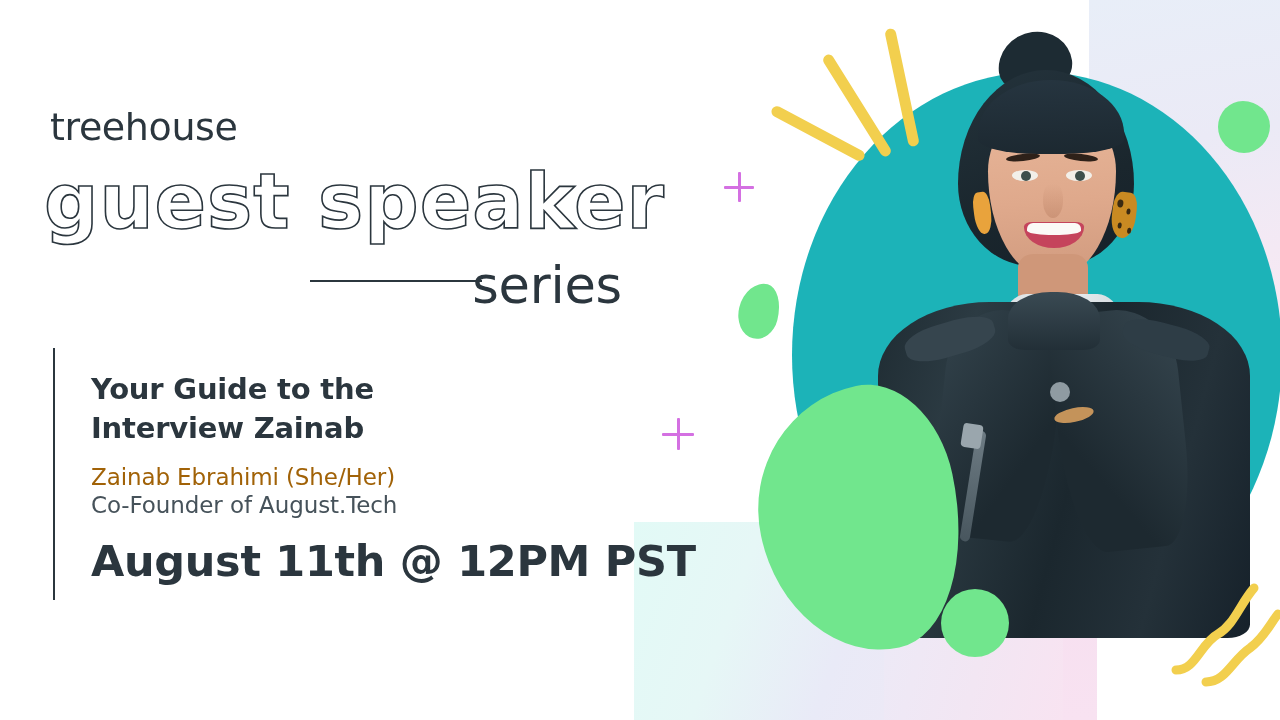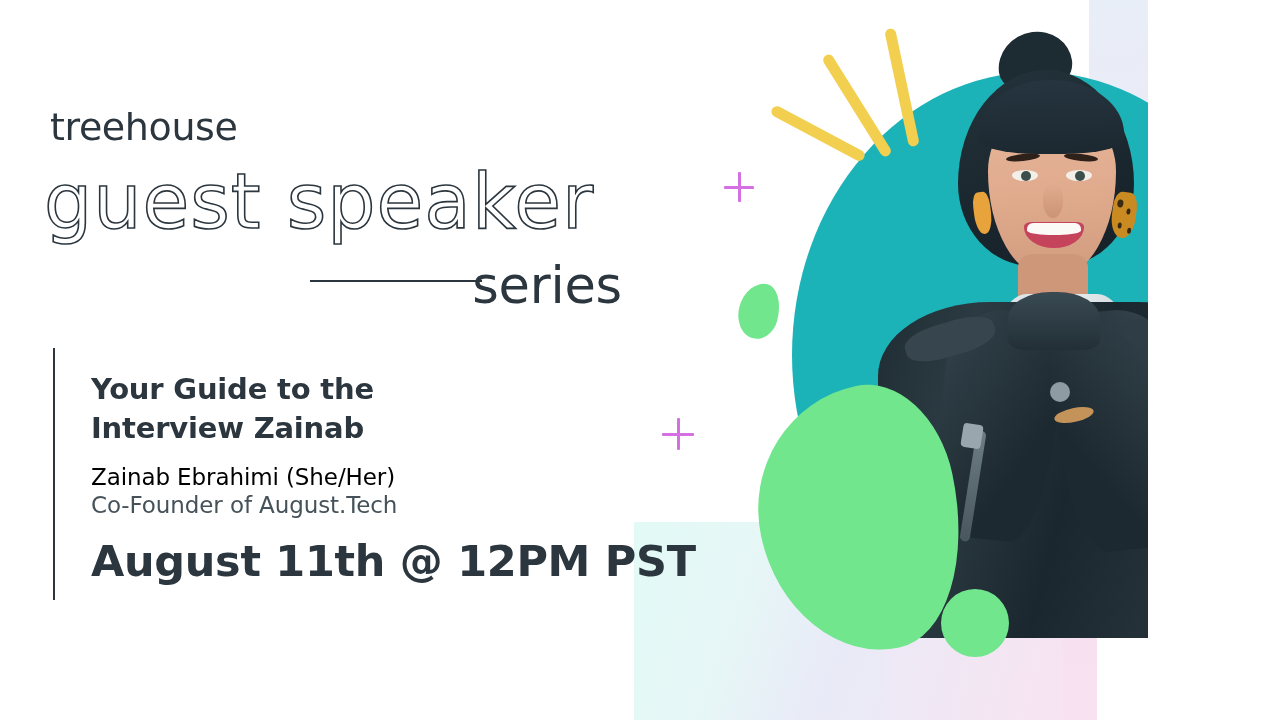--- a/index.html
+++ b/index.html
@@ -1,18 +1,18 @@
 <!DOCTYPE html>
 <html><head>
 <meta charset="utf-8">
 <style>
   html,body{margin:0;padding:0;background:#fff;}
   body{width:1280px;height:720px;overflow:hidden;font-family:"DejaVu Sans",sans-serif;}
 
-  #stage{position:relative;width:1148px;height:720px;background:#ffffff;overflow:hidden;}
+  #stage{position:relative;width:1280px;height:720px;background:#ffffff;overflow:hidden;}
 
   
   .panel-tr{
     position:absolute; left:1089px; top:0; width:191px; height:380px;
     background:linear-gradient(170deg,#e8eef8 0%,#ebeaf6 38%,#f4e9f4 68%,#fbe7f1 100%);
   }
   .panel-br{
     position:absolute; left:1063px; top:556px; width:34px; height:164px;
     background:linear-gradient(180deg,#f6dff0 0%,#f8e2f1 100%);
   }
@@ -209,21 +209,21 @@
   
   .brand{
     position:absolute; left:50px; top:108px;
     font-family:"DejaVu Sans",sans-serif;
     font-size:38px; font-weight:400; letter-spacing:-0.4px;
     color:#2b363e; line-height:1;
   }
   .headline-outline{
     position:absolute; left:44px; top:162px;
     font-family:"DejaVu Sans",sans-serif;
-    font-size:76px; font-weight:400; letter-spacing:1px;
+    font-size:76px; font-weight:700; letter-spacing:1px;
     line-height:1.05;
     color:#ffffff;
     -webkit-text-stroke:1.6px #2b363e;
     text-shadow:0 0 0 #2b363e;
     white-space:nowrap;
   }
   .series-row{
     position:absolute; left:310px; top:258px; width:312px; height:44px;
   }
   .series-rule{
@@ -244,21 +244,21 @@
 
   .talk-title{
     position:absolute; left:91px; top:370px; width:470px;
     font-family:"DejaVu Sans",sans-serif;
     font-size:29px; font-weight:700; color:#2b363e;
     line-height:1.34; letter-spacing:-0.2px;
   }
   .speaker-name{
     position:absolute; left:91px; top:461px;
     font-family:"DejaVu Sans",sans-serif;
-    font-size:23px; font-weight:400; color:#000000; line-height:1.42;
+    font-size:23px; font-weight:400; color:#a16207; line-height:1.42;
     letter-spacing:-0.1px;
     text-align:center;
   }
   .speaker-role{
     position:absolute; left:91px; top:489px;
     font-family:"DejaVu Sans",sans-serif;
     font-size:23px; font-weight:400; color:#46525a; line-height:1.42;
     letter-spacing:-0.1px;
   }
   .datetime{

